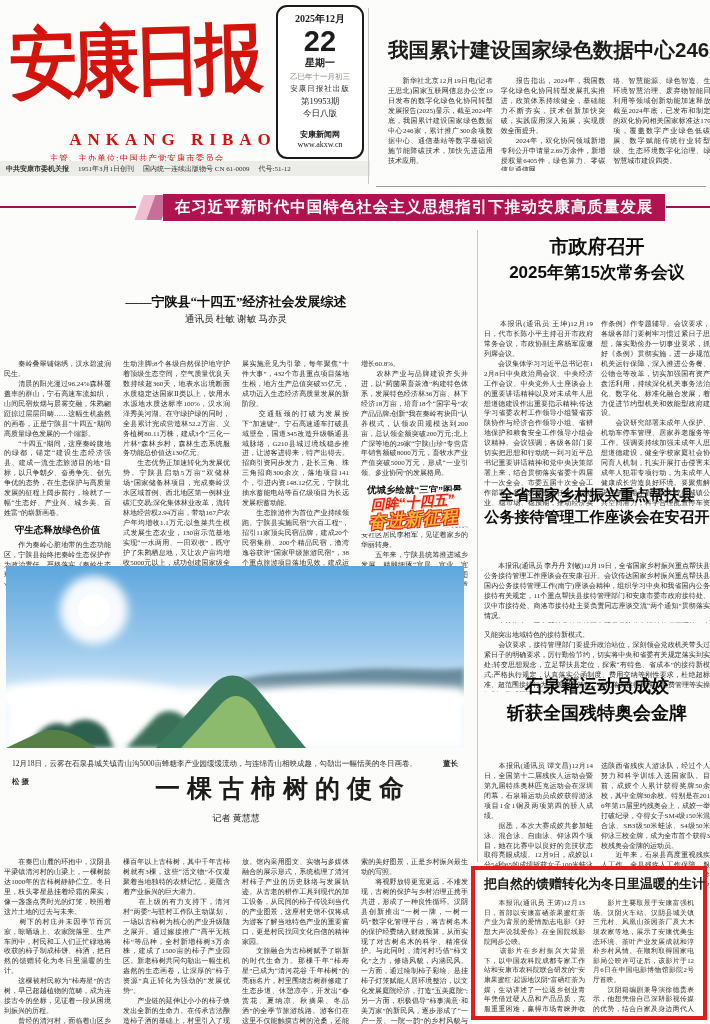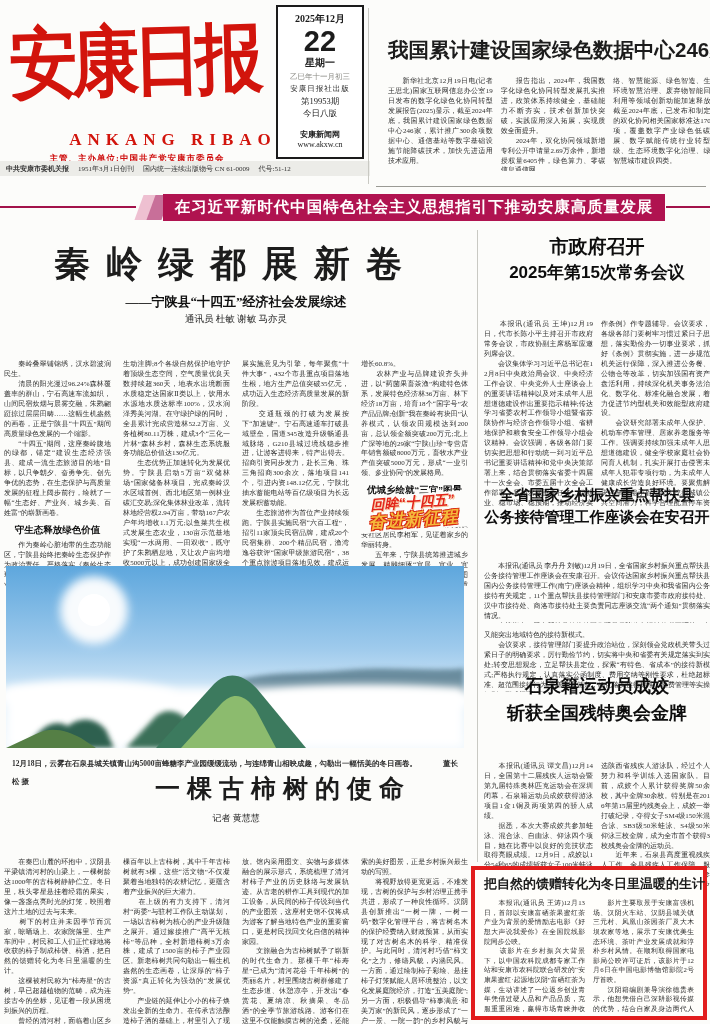--- a/index.html
+++ b/index.html
@@ -13,21 +13,21 @@
   .cols{display:flex;margin-top:28px;}
   .col{flex:1;overflow:hidden;min-width:0;}
   .gap9{gap:12px;} .gap8{gap:8px;}
   .subhead{font-family:"Liberation Sans","DejaVu Sans",sans-serif;font-weight:bold;
            font-size:9.5px;text-align:center;margin:5px 0 4px 0;color:#111;white-space:normal;}
   
   .mast-title{font-weight:bold;color:#d2140c;font-size:68px;letter-spacing:-6px;
               transform:rotate(-1.5deg) scaleY(1.12);transform-origin:left top;
               font-family:"Liberation Serif","DejaVu Serif",serif;white-space:nowrap;}
   .mast-pinyin{color:#d2140c;font-weight:bold;font-size:17px;letter-spacing:6px;}
-  .mast-super{color:#cf1010;font-size:8.5px;letter-spacing:1px;font-weight:bold;margin-top:24px;}
+  .mast-super{color:#cf1010;font-size:8.5px;letter-spacing:1px;font-weight:normal;margin-top:24px;}
   .mast-foot{background:#ecece8;font-size:7px;color:#333;display:flex;align-items:center;gap:9px;padding:0 6px;}
   .datebox{border:2px solid #1b1b1b;background:#fff;text-align:center;}
   .datebox .ym{font-size:10px;font-weight:bold;margin-top:5px;}
   .datebox .day{font-size:29px;font-weight:bold;line-height:1.05;font-family:"Liberation Sans",sans-serif;}
   .datebox .wk{font-size:10px;font-weight:bold;}
   .datebox .lunar{font-size:7.5px;color:#8a8a84;margin-top:2px;}
   .datebox .pub{font-size:7.5px;margin-top:2px;letter-spacing:1px;}
   .datebox .issue{font-size:8.5px;margin-top:2px;}
   .datebox .pages{font-size:8.5px;}
   .datebox .site{font-size:8px;font-weight:bold;margin-top:9px;}
@@ -40,21 +40,21 @@
   
   .h-top{font-size:20.5px;font-weight:bold;letter-spacing:0;white-space:nowrap;}
   .h-lead{font-size:36px;font-weight:bold;letter-spacing:16px;text-indent:16px;white-space:nowrap;}
   .h-sub{font-size:13px;color:#111;}
   .h-right{font-weight:bold;color:#0d0d0d;white-space:nowrap;}
   .badge{transform:rotate(-4deg);text-align:center;line-height:1.15;}
   .badge .l1{color:#e2251a;font-weight:bold;font-style:italic;font-size:14px;
              text-shadow:1px 1px 0 #f7c9a0;}
   .badge .l2{color:#f5b93c;font-weight:bold;font-style:italic;font-size:17px;letter-spacing:1px;
              text-shadow:1px 1px 0 #d92c12,-1px -1px 0 #d92c12,1px -1px 0 #d92c12,-1px 1px 0 #d92c12;}
-  .caption{font-size:7.5px;color:#2e2e2e;font-weight:bold;}
+  .caption{font-size:7.5px;color:#2e2e2e;}
   .credit{margin-left:22px;font-weight:bold;}
   .moviebox{border:4px solid #e21d1d;background:#fffefb;padding:5px 9px;box-sizing:border-box;}
   .vrule{background:#c9c9c3;width:1px;}
   .hrule{background:#9a9a94;height:1px;}
 </style>
 </head>
 <body>
 
 <div class="page">
 
@@ -67,21 +67,21 @@
   <div class="abs center" style="left:0;top:147px;width:274px;">
     <span class="mast-super">主管、主办单位:中国共产党安康市委员会</span>
   </div>
   <div class="abs mast-foot" style="left:0;top:161px;width:358px;height:15px;">
     <span style="font-weight:bold;">中共安康市委机关报</span>
     <span>1951年3月1日创刊</span>
     <span>国内统一连续出版物号 CN 61-0009</span>
     <span>代号:51-12</span>
   </div>
 
-  <div class="abs datebox" style="left:276px;top:5px;width:84px;height:150px;">
+  <div class="abs datebox" style="left:276px;top:5px;width:84px;height:150px;border-radius:11px;">
     <div class="ym">2025年12月</div>
     <div class="day">22</div>
     <div class="wk">星期一</div>
     <div class="lunar">乙巳年十一月初三</div>
     <div class="pub">安康日报社出版</div>
     <div class="issue">第19953期</div>
     <div class="pages">今日八版</div>
     <div class="site">安康新闻网</div>
     <div class="url">www.akxw.cn</div>
   </div>
@@ -102,23 +102,20 @@
   <div class="abs pline" style="left:0;top:206px;width:136px;"></div>
   <div class="abs pline" style="left:666px;top:206px;width:44px;"></div>
   <div class="abs pgram" style="left:139px;top:195px;width:16px;height:25px;background:#eec0d1;"></div>
   <div class="abs pgram" style="left:151px;top:195px;width:15px;height:25px;background:#c86f99;"></div>
   <div class="abs banner-bar hei" style="left:163px;top:194px;width:502px;height:27px;">
     <span>在习近平新时代中国特色社会主义思想指引下推动安康高质量发展</span>
   </div>
 
   <div class="abs vrule" style="left:477px;top:230px;height:632px;"></div>
 
-  <div class="abs center" style="left:0;top:240px;width:472px;">
-    <span class="h-lead hei">秦岭绿都展新卷</span>
-  </div>
   <div class="abs center" style="left:0;top:292px;width:472px;">
     <span class="h-sub" style="font-weight:bold;">——宁陕县“十四五”经济社会发展综述</span>
   </div>
   <div class="abs center" style="left:0;top:313px;width:472px;font-size:9.5px;">
     <span>通讯员 杜敏 谢敏 马亦灵</span>
   </div>
 
   <div class="abs cols gap9" style="left:4px;top:332px;width:464px;height:226px;overflow:hidden;">
     <div class="col">
       <div class="body-txt">　　秦岭叠翠铺锦绣，汉水碧波润民生。

